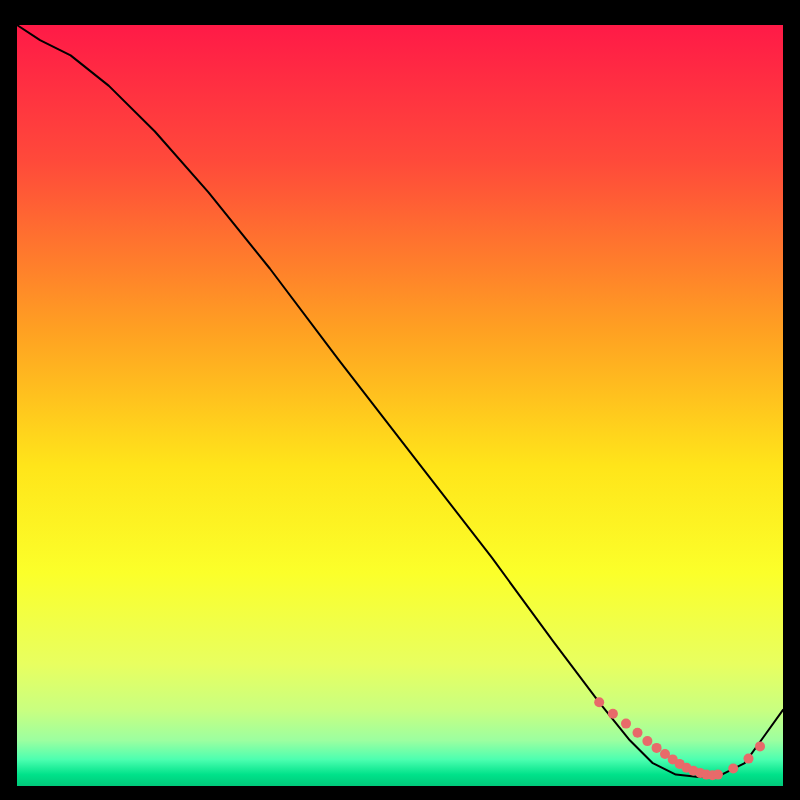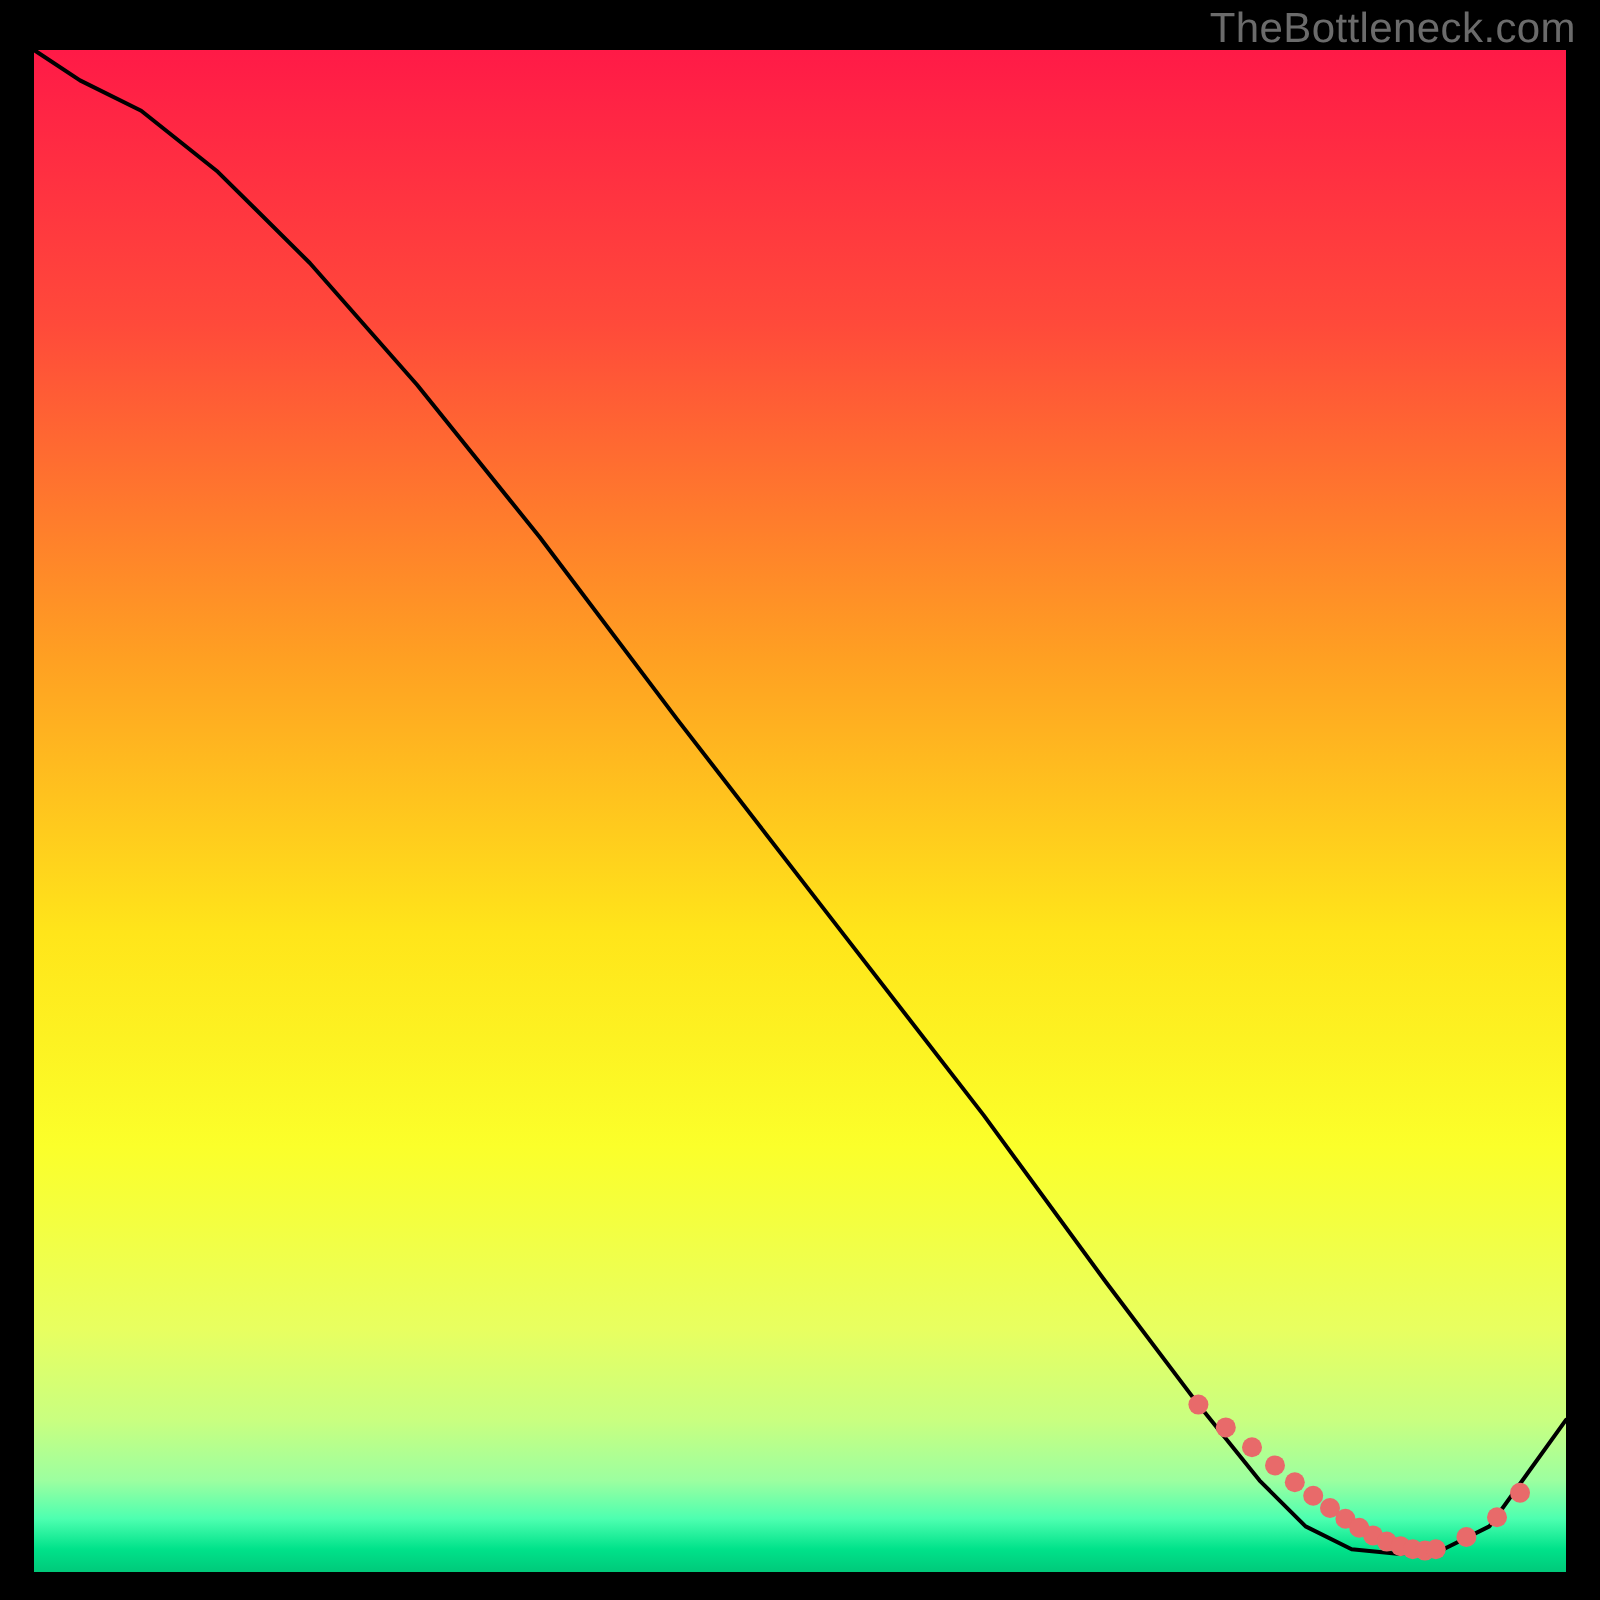--- a/index.html
+++ b/index.html
@@ -28,21 +28,20 @@
   svg.plot {
     position: absolute;
     left: 0;
     top: 0;
   }
 </style>
 </head>
 <body>
 
 <div class="chart-container">
-  <div class="watermark">TheBottleneck.com</div>
   <svg class="plot" width="800" height="800" viewBox="0 0 800 800">
     <defs>
       <linearGradient id="bg-grad" x1="0" y1="0" x2="0" y2="1">
           <stop offset="0%" stop-color="#ff1a47"></stop>
           <stop offset="18%" stop-color="#ff4a3a"></stop>
           <stop offset="40%" stop-color="#ffa022"></stop>
           <stop offset="57.99999999999999%" stop-color="#ffe51a"></stop>
           <stop offset="72%" stop-color="#fbff2a"></stop>
           <stop offset="84%" stop-color="#e8ff60"></stop>
           <stop offset="90%" stop-color="#c9ff80"></stop>

